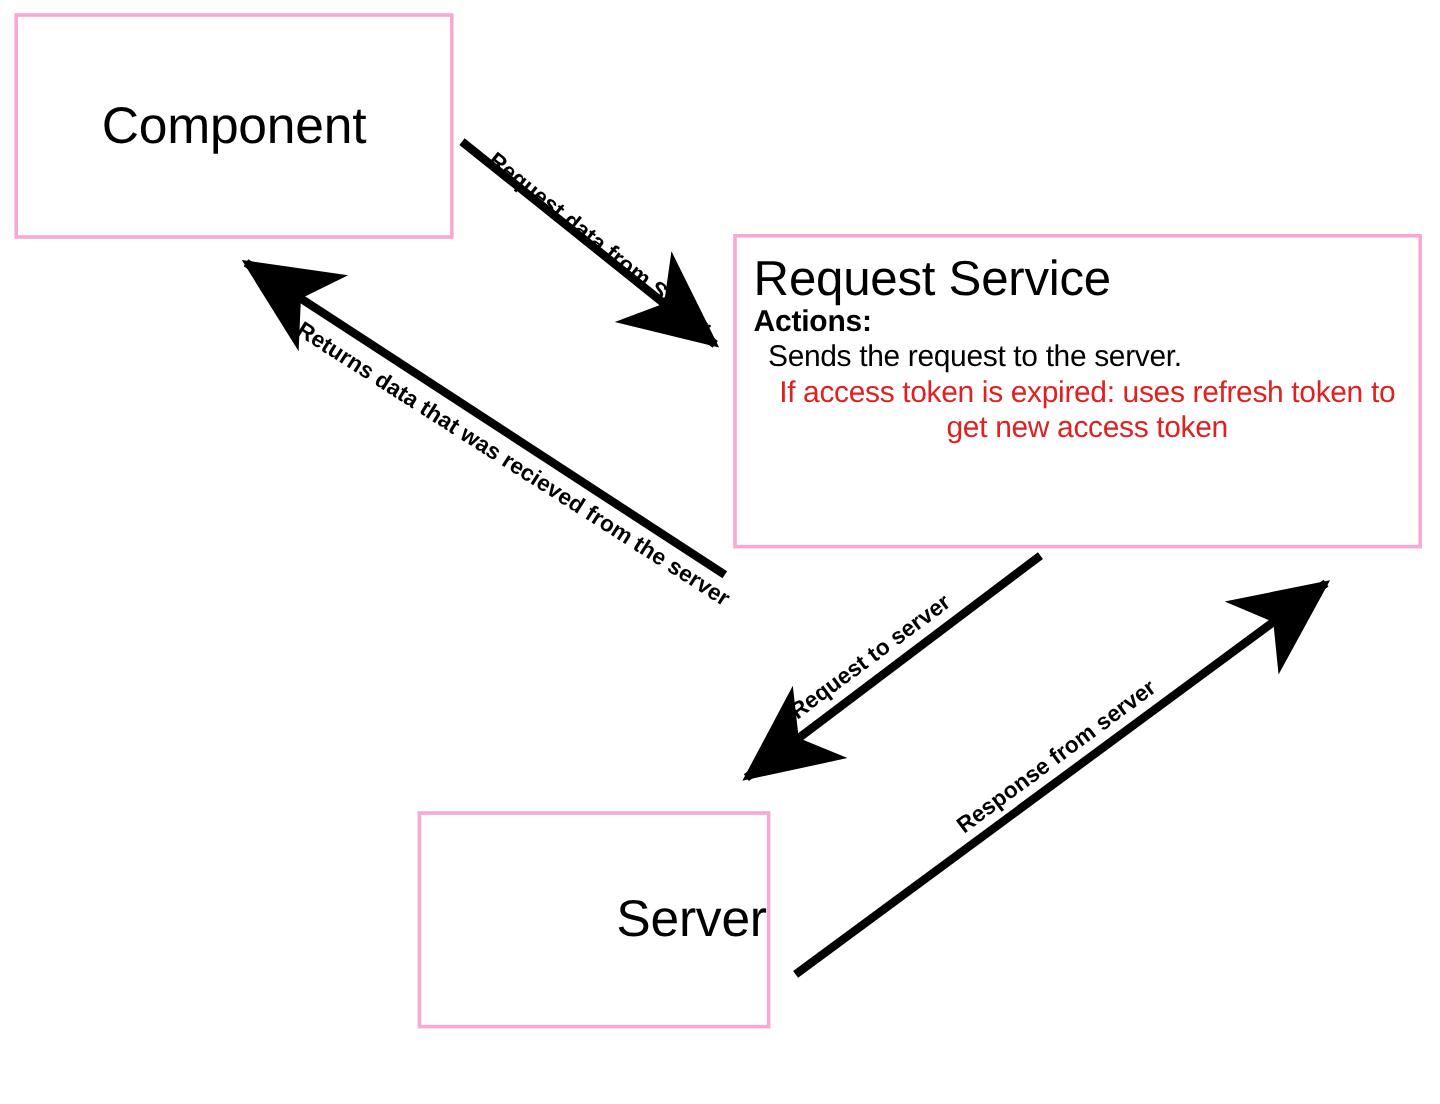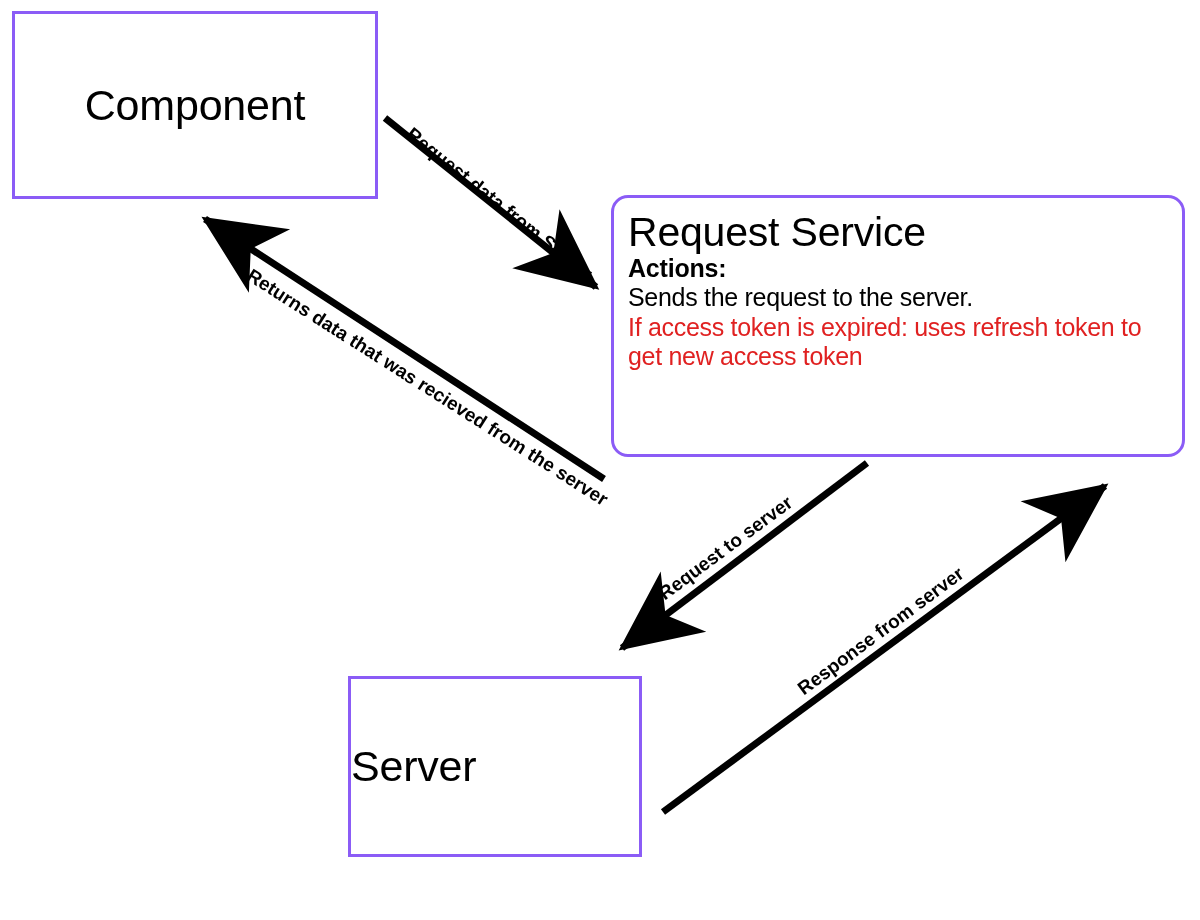--- a/index.html
+++ b/index.html
@@ -23,48 +23,47 @@
     position: absolute;
     left: 0;
     top: 0;
     width: 1200px;
     height: 920px;
   }
   
   .node-box {
     position: absolute;
     box-sizing: border-box;
-    border: 3px solid #8b5cf6;
+    border: 3px solid #f9a8d4;
     background: #ffffff;
   }
   #node-component {
     left: 12px;
     top: 11px;
     width: 366px;
     height: 188px;
     display: flex;
     align-items: center;
     justify-content: center;
   }
   #node-server {
     left: 348px;
     top: 676px;
     width: 294px;
     height: 181px;
     display: flex;
     align-items: center;
-    justify-content: flex-start;
+    justify-content: flex-end;
   }
   #node-request-service {
     left: 611px;
     top: 195px;
     width: 574px;
     height: 262px;
     padding: 14px 10px 8px 12px;
-    border-radius: 17px;
   }
   .node-title-large {
     font-size: 43px;
     font-weight: 400;
     color: #000000;
     line-height: 1;
     letter-spacing: -0.2px;
     white-space: nowrap;
   }
   #node-request-service .node-title-large {
@@ -79,27 +78,28 @@
     line-height: 1.08;
     margin: 0 0 1px 2px;
     display: block;
     letter-spacing: -0.2px;
   }
   .action-line {
     font-size: 25px;
     font-weight: 400;
     color: #000000;
     line-height: 1.18;
-    margin: 0 0 0 2px;
+    margin: 0 0 0 14px;
     display: block;
     letter-spacing: -0.3px;
     white-space: nowrap;
   }
   .action-line.is-warning {
     color: #e02121;
+    text-align: center;
   }
   .action-line.wrap {
     white-space: normal;
   }
   
   .edge-label {
     position: absolute;
     font-weight: bold;
     color: #000000;
     white-space: nowrap;

